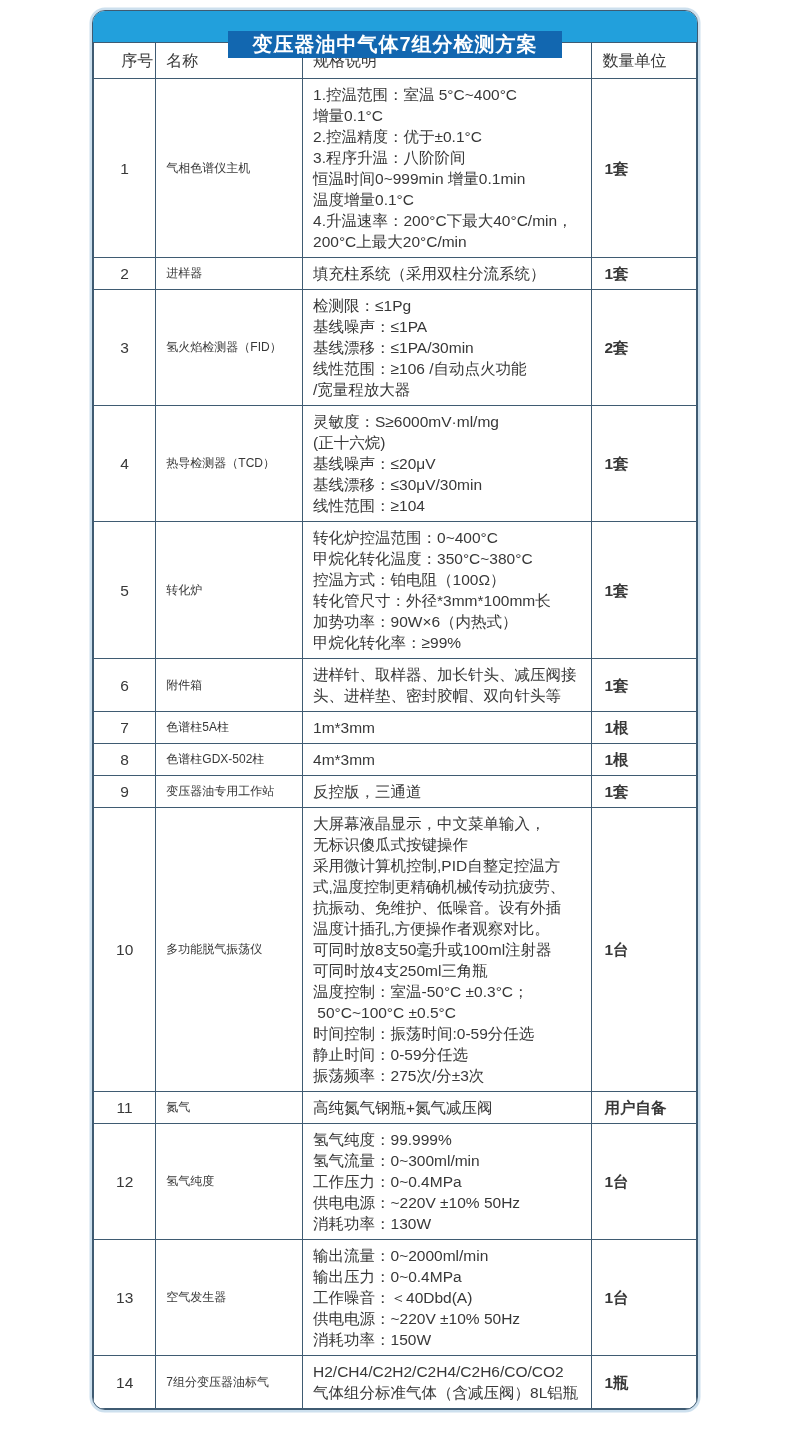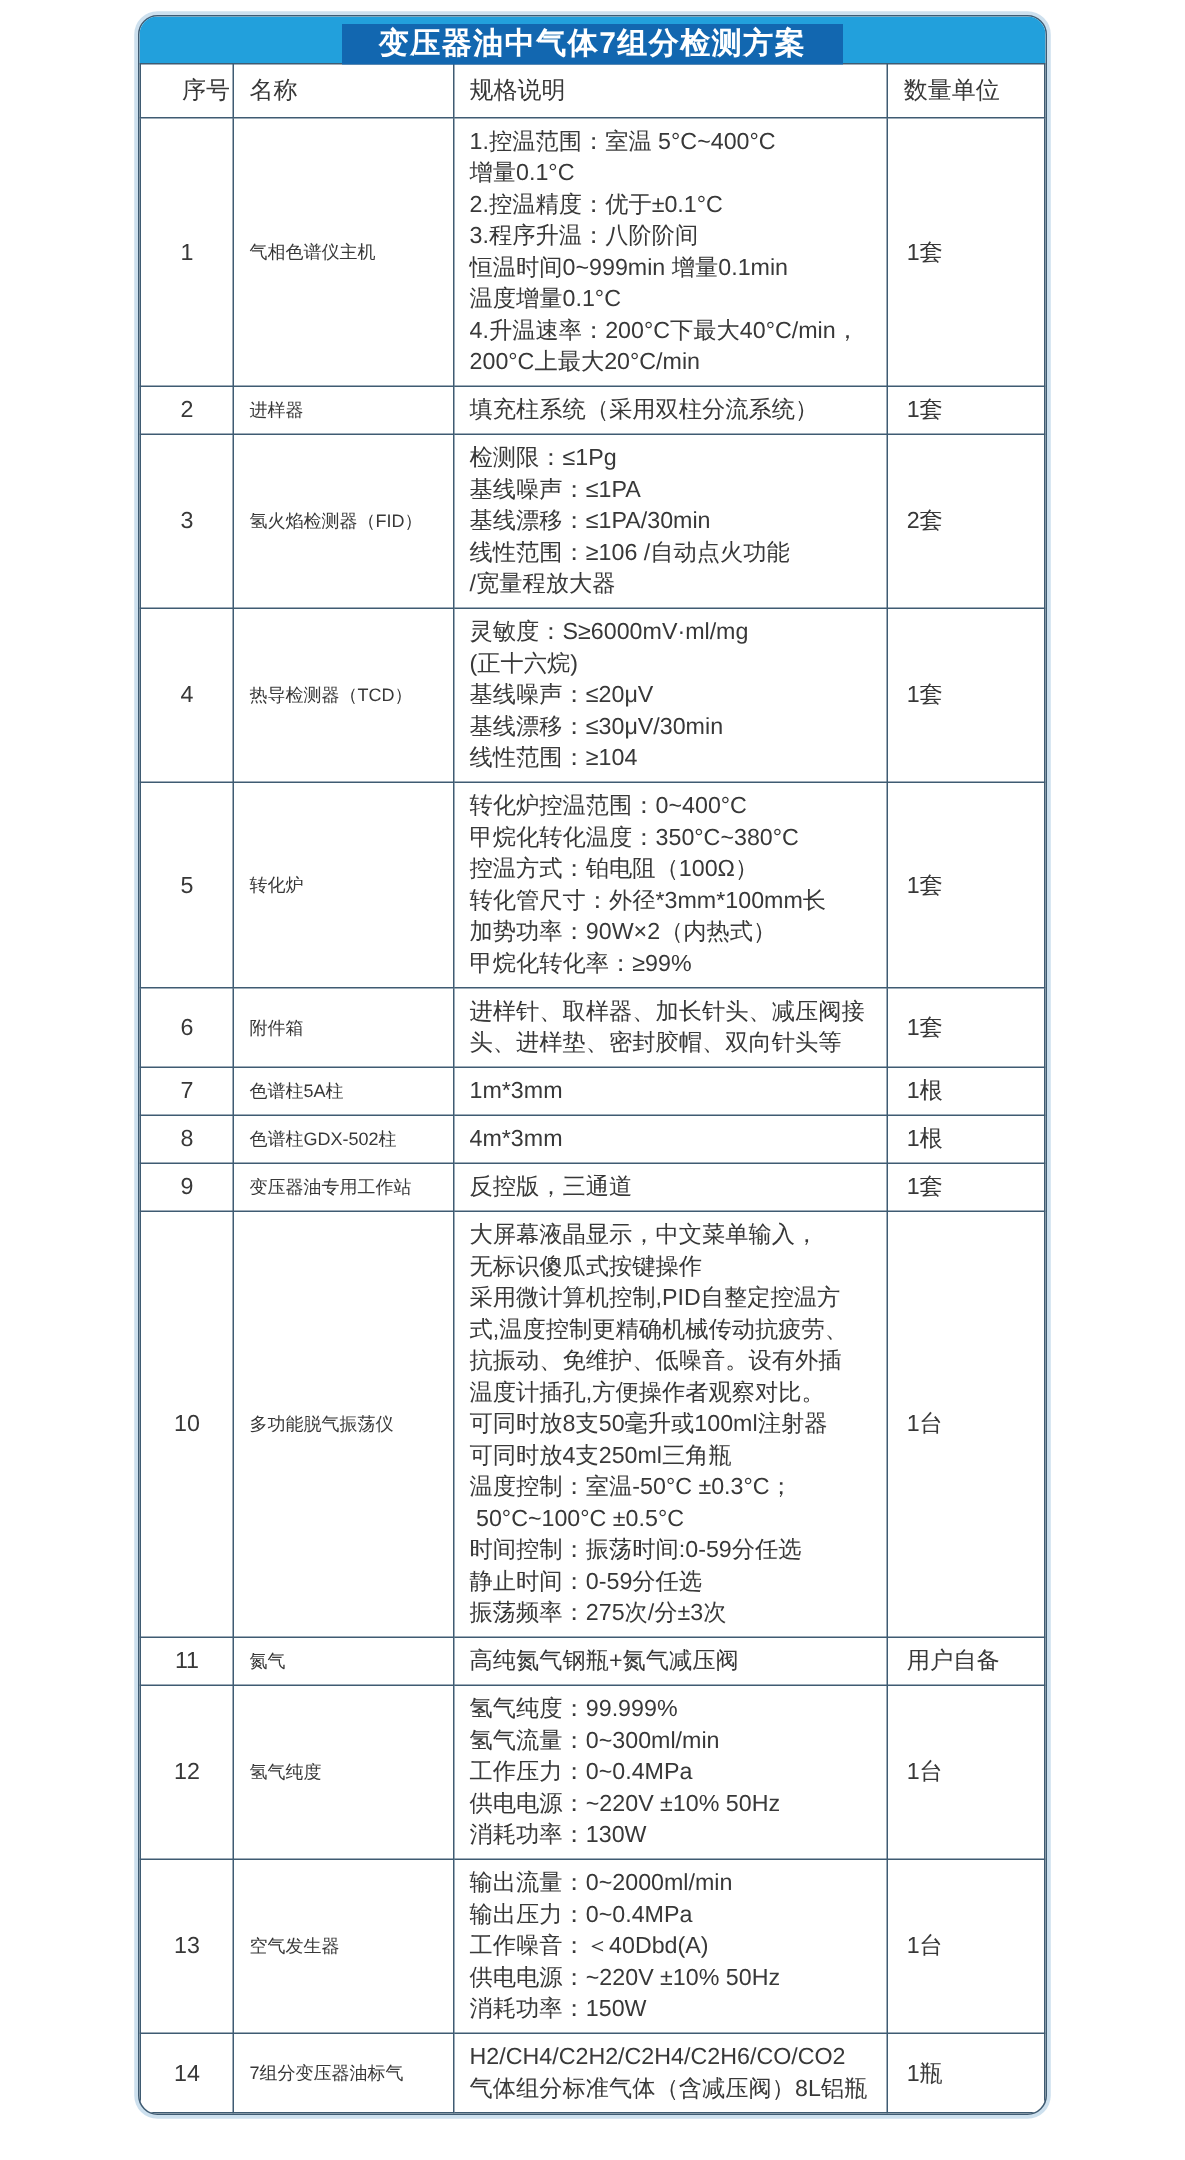--- a/index.html
+++ b/index.html
@@ -20,21 +20,21 @@
     background:#fff;
   }
   .title-bar{
     height:31px;
     background:#22a0dc;
     position:relative;
     text-align:center;
   }
   .title-band{
     display:inline-block;
-    margin-top:5px;
+    margin-top:20px;
     height:27px;
     line-height:26px;
     padding:0 24px;
     background:#1267b0;
     color:#ffffff;
     font-size:20px;
     font-weight:bold;
     letter-spacing:1px;
   }
   table{
@@ -52,21 +52,21 @@
   }
   col.w-no{width:62px;}
   col.w-name{width:146px;}
   col.w-spec{width:288px;}
   col.w-qty{width:104px;}
   th{height:31px;text-align:left;padding:2px 4px 2px 10px;font-size:16px;}
   th.c-no{text-align:right;padding:2px;}
   td.c-no{text-align:center;padding:5px 2px;}
   td.c-name{padding:5px 2px 5px 10px;white-space:nowrap;font-size:12px;}
   td.c-spec{padding:5px 6px 5px 10px;white-space:pre-line;}
-  td.c-qty{padding:5px 12px 5px 12px;white-space:nowrap;}
+  td.c-qty{padding:5px 12px 5px 12px;white-space:nowrap;font-weight:bold;}
 </style>
 </head>
 <body>
 
 <div class="card">
   <div class="title-bar">
     <span class="title-band"><span>变压器油中气体7组分检测方案</span></span>
   </div>
   <table>
     <colgroup>
@@ -123,21 +123,21 @@
 线性范围：≥104</td>
     <td class="c-qty">1套</td>
   </tr>
         <tr>
     <td class="c-no">5</td>
     <td class="c-name">转化炉</td>
     <td class="c-spec">转化炉控温范围：0~400°C
 甲烷化转化温度：350°C~380°C
 控温方式：铂电阻（100Ω）
 转化管尺寸：外径*3mm*100mm长
-加势功率：90W×2（内热式）
+加势功率：90W×6（内热式）
 甲烷化转化率：≥99%</td>
     <td class="c-qty">1套</td>
   </tr>
         <tr>
     <td class="c-no">6</td>
     <td class="c-name">附件箱</td>
     <td class="c-spec">进样针、取样器、加长针头、减压阀接
 头、进样垫、密封胶帽、双向针头等</td>
     <td class="c-qty">1套</td>
   </tr>

